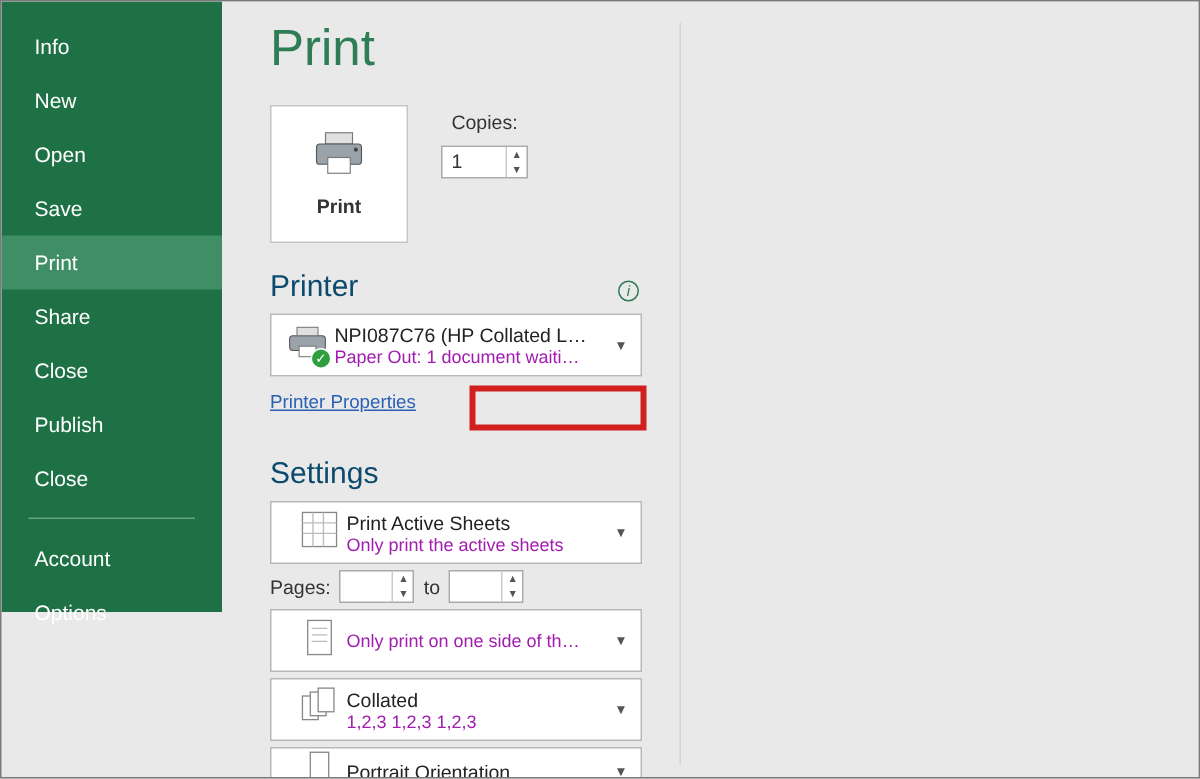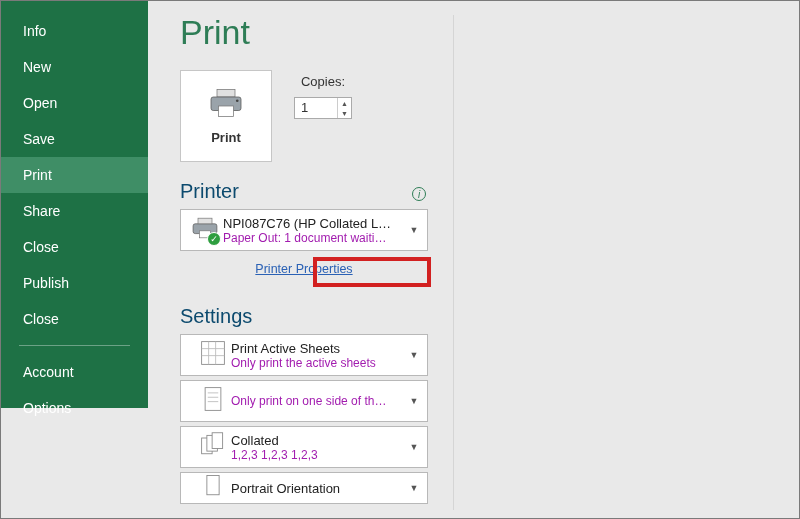--- a/index.html
+++ b/index.html
@@ -61,21 +61,21 @@
   .combobox .textcell { flex: 1; overflow: hidden; }
   .combobox .line1 { font-size: 13px; color: #222; white-space: nowrap; overflow: hidden; text-overflow: ellipsis; }
   .combobox .line2 { font-size: 12px; color: #a21caf; white-space: nowrap; overflow: hidden; text-overflow: ellipsis; }
   .combobox .caret {
     width: 18px; display: flex; align-items: center; justify-content: center; color: #555; font-size: 9px;
   }
   .link {
     font-size: 12.5px; color: #2a61b5; text-decoration: underline; cursor: pointer;
     display: inline-block;
   }
-  .props-wrap { width: 248px; text-align: center; margin-top: 8px; position: relative; }
+  .props-wrap { width: 248px; text-align: left; margin-top: 8px; position: relative; }
   .highlight {
     position: absolute; border: 4px solid #d22020; pointer-events: none;
     left: 312px; top: 256px; width: 118px; height: 30px;
   }
   .pages-row { display: flex; align-items: center; gap: 6px; margin-top: 4px; width: 248px; }
   .pages-label { font-size: 13px; color: #333; }
   .to-label { font-size: 13px; color: #333; }
   .settings-stack > .combobox { margin-top: 4px; height: 42px; padding-left: 14px; }
   .divider {
     position: absolute; left: 452px; top: 14px; bottom: 8px; width: 0;
@@ -179,20 +179,38 @@
           </svg>
         </span>
       </div>
       <div class="textcell">
         <div class="line1">Print Active Sheets</div>
         <div class="line2">Only print the active sheets</div>
       </div>
       <div class="caret">▼</div>
     </div>
 
+    <div class="pages-row">
+      <span class="pages-label">Pages:</span>
+      <div class="spinner small">
+        <span></span>
+        <div class="arrows">
+          <span>▲</span>
+          <span>▼</span>
+        </div>
+      </div>
+      <span class="to-label">to</span>
+      <div class="spinner small">
+        <span></span>
+        <div class="arrows">
+          <span>▲</span>
+          <span>▼</span>
+        </div>
+      </div>
+    </div>
 
     <div class="combobox">
       <div class="iconcell">
         <span>
           <svg class="pagesvg" viewBox="0 0 32 32">
             <rect x="7" y="3" width="18" height="26" fill="#fff" stroke="#888"></rect>
             <line x1="10" y1="9" x2="22" y2="9" stroke="#bbb"></line>
             <line x1="10" y1="14" x2="22" y2="14" stroke="#bbb"></line>
             <line x1="10" y1="19" x2="22" y2="19" stroke="#bbb"></line>
           </svg>

